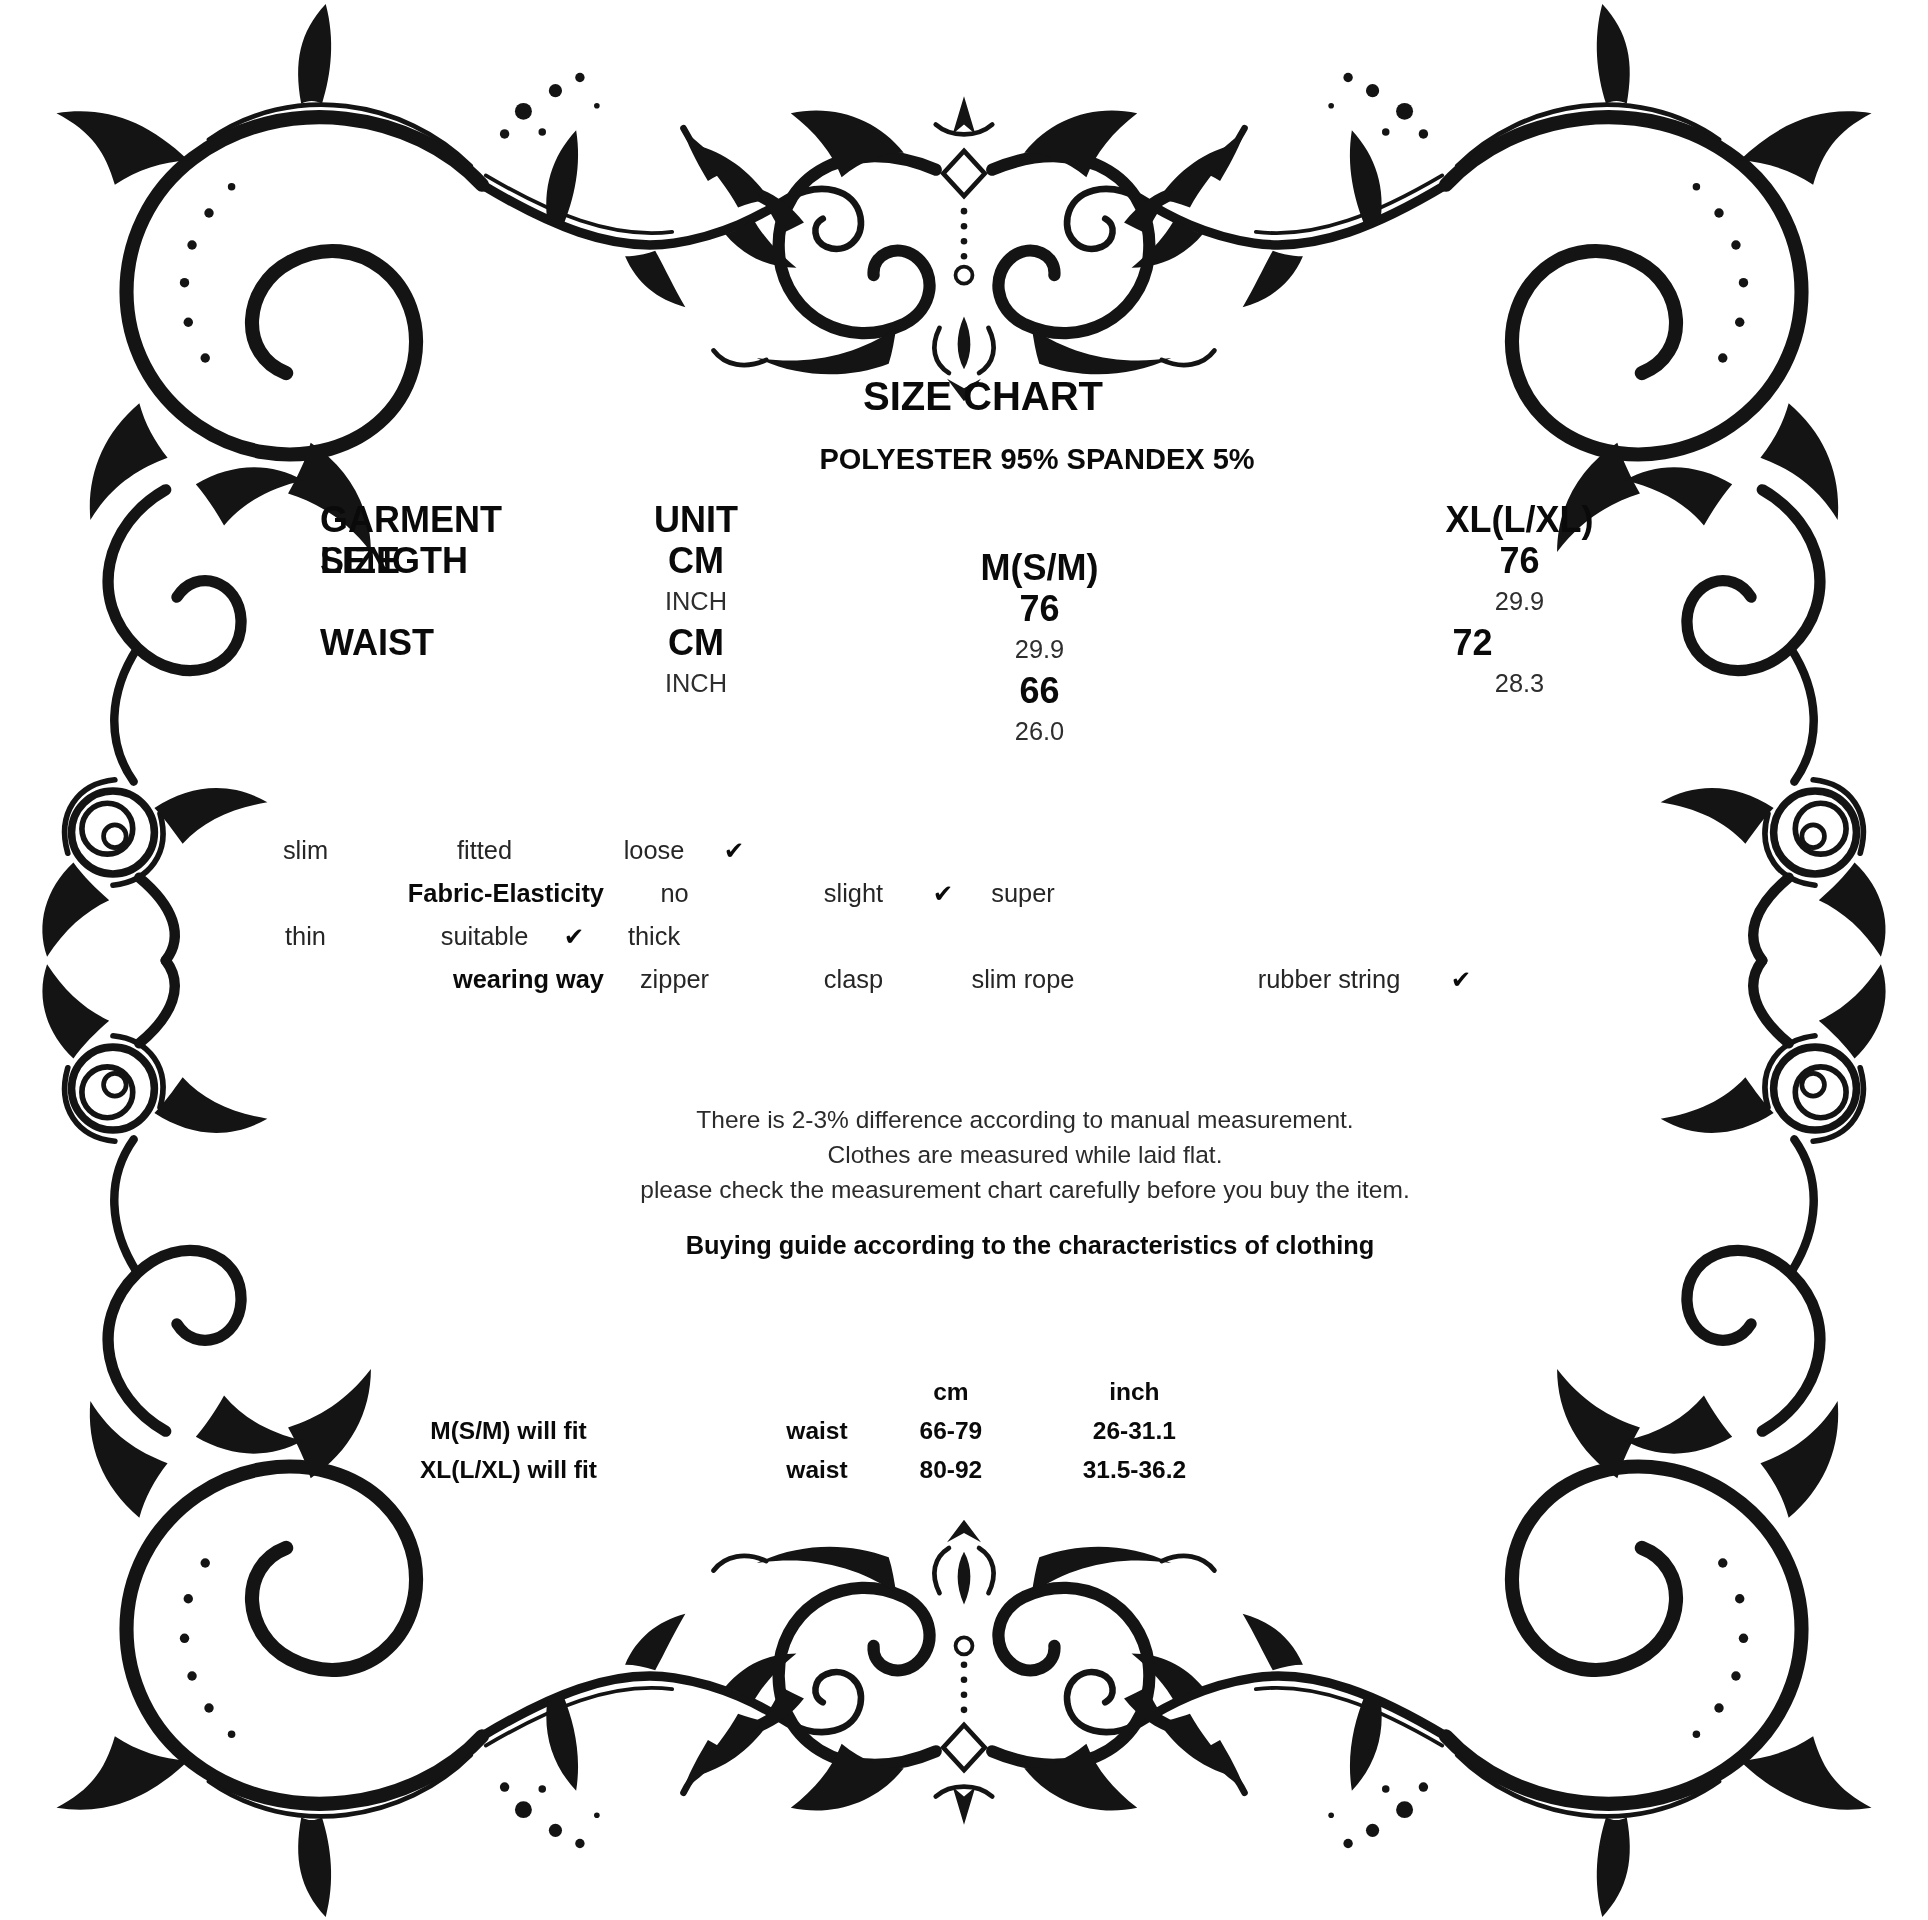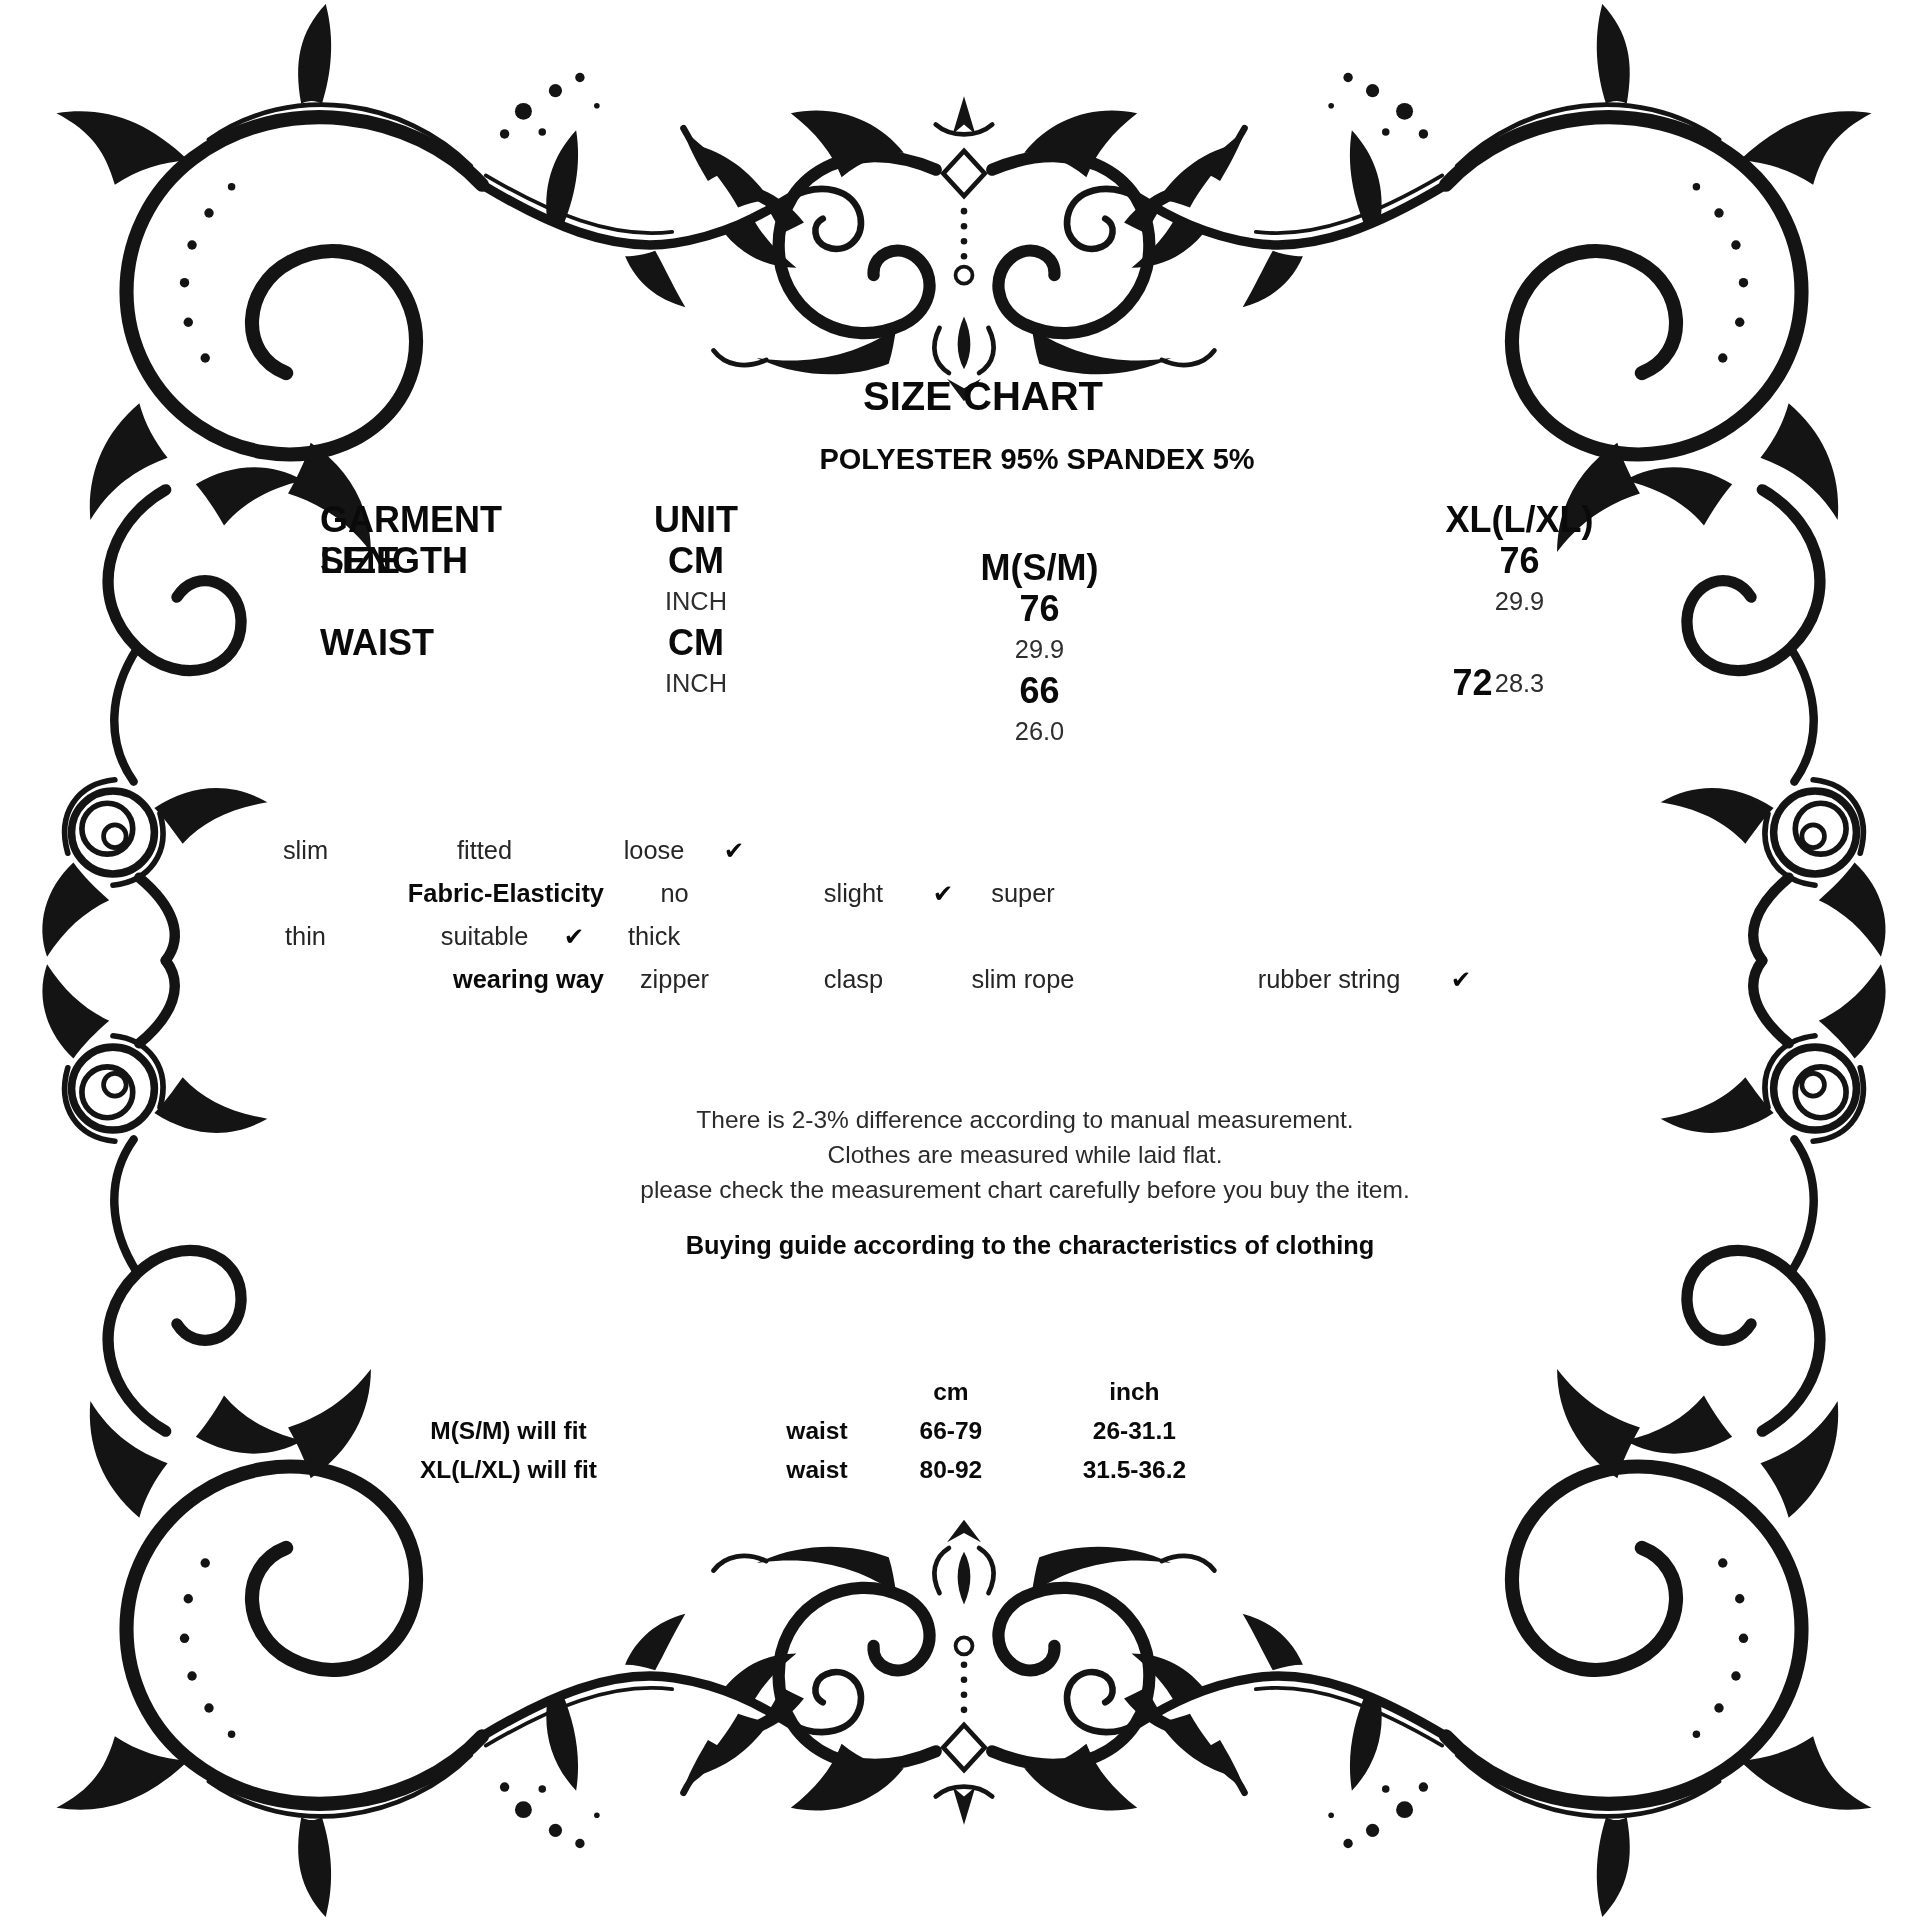--- a/index.html
+++ b/index.html
@@ -27,21 +27,21 @@
   .subtitle{left:0;right:0;top:439px;height:41px;line-height:41px;text-align:center;
          font-size:29px;transform:translateX(73px);}
   
   .size-table{left:320px;top:499px;width:1412px;}
   .t-row{display:flex;height:41px;line-height:41px;font-size:36px;}
   .t-row.dim{font-size:25.4px;color:#2e2e2e;}
   .t-c1{width:254px;text-align:left;}
   .t-c2{margin-left:28px;width:188px;text-align:center;}
   .t-c3{margin-left:113px;width:273px;text-align:center;margin-top:48px;}
   .t-c4{margin-left:207px;width:273px;text-align:center;}
-  .nudge{transform:translateX(-47px);margin-top:40px;}
+  .nudge{transform:translateX(-47px);}
   
   .attrs{left:235px;top:829px;width:1601px;}
   .a-row{display:flex;height:43px;line-height:43px;font-size:25.4px;}
   .a-label{width:369px;text-align:right;font-weight:bold;color:#0a0a0a;}
   .a-opt{width:141px;text-align:center;}
   .a-opt.o3{width:122px;}
   .a-opt.o4{width:226px;margin-left:94px;}
   .a-chk{width:38px;text-align:center;font-family:"DejaVu Sans",sans-serif;
          font-weight:bold;font-size:24.5px;color:#0a0a0a;}
   

